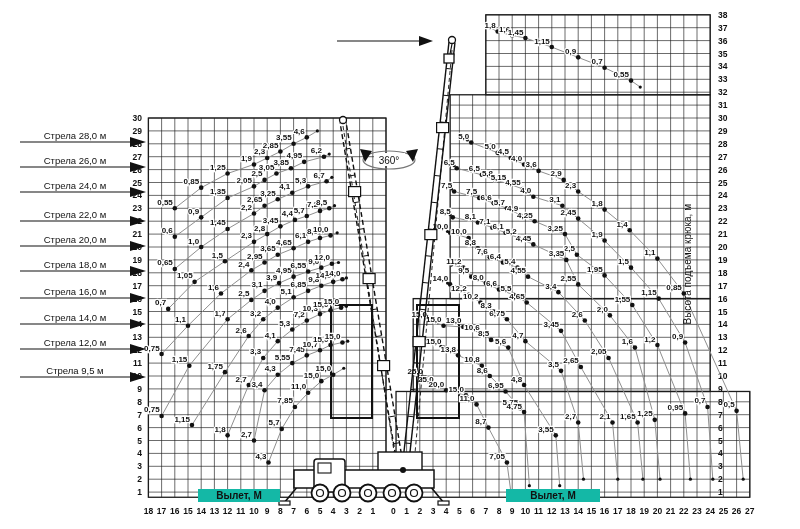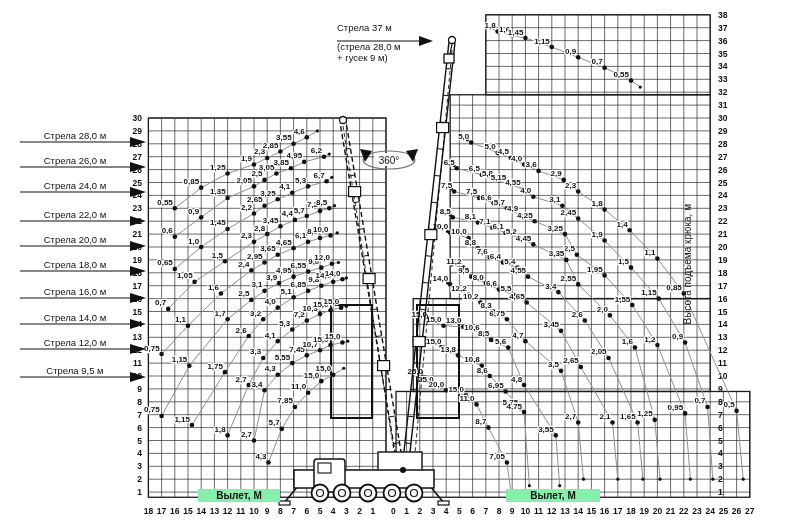--- a/index.html
+++ b/index.html
@@ -1,20 +1,20 @@
 <!DOCTYPE html>
 <html><head>
 <meta charset="utf-8">
 <style>
   html,body{margin:0;padding:0;background:#fff;}
   .stage{position:relative;width:800px;height:529px;background:#fff;overflow:hidden;
          font-family:"Liberation Sans",sans-serif;color:#111;}
   .stage svg{position:absolute;left:0;top:0;}
   .ann{position:absolute;left:337px;top:22px;width:110px;font-size:9.5px;line-height:11px;color:#111;}
-  .axis-x{position:absolute;top:489px;font-size:10px;font-weight:bold;background:#86efac;
+  .axis-x{position:absolute;top:489px;font-size:10px;font-weight:bold;background:#14b8a6;
           text-align:center;padding:1px 2px;}
   .axis-x.left{left:198px;width:78px;}
   .axis-x.right{left:506px;width:90px;}
   .axis-y-right{position:absolute;left:682px;top:264px;width:110px;font-size:10px;white-space:nowrap;
           transform:rotate(-90deg) translate(0,-50px);transform-origin:center;text-align:center;}
   svg text{font-family:"Liberation Sans",sans-serif;fill:#111;}
   .tick{font-size:8.5px;font-weight:bold;}
   .clabel{font-size:8px;font-weight:bold;paint-order:stroke;stroke:#fff;stroke-width:2.4px;}
   .legtext{font-size:9.5px;}
   .rot{font-size:10px;}
@@ -920,23 +920,17 @@
           <circle cx="368" cy="493" r="3.5" fill="none" stroke="#111111" stroke-width="1.2"></circle>
           <circle cx="392" cy="493" r="8.5" fill="#fff" stroke="#111111" stroke-width="1.8"></circle>
           <circle cx="392" cy="493" r="3.5" fill="none" stroke="#111111" stroke-width="1.2"></circle>
           <circle cx="414" cy="493" r="8.5" fill="#fff" stroke="#111111" stroke-width="1.8"></circle>
           <circle cx="414" cy="493" r="3.5" fill="none" stroke="#111111" stroke-width="1.2"></circle>
           <circle cx="403" cy="470" r="3" fill="#111111"></circle>
         </g>
       </g>
     </svg>
 
-  <div class="ann">
-    <div>Стрела 37 м</div>
-    <div style="height:8px"></div>
-    <div>(стрела 28,0 м</div>
-    <div>+ гусек 9 м)</div>
-  </div>
 
   <div class="axis-x left">Вылет, М</div>
   <div class="axis-x right">Вылет, М</div>
   <div class="axis-y-right">Высота подъема крюка, м</div>
 </div>
 
 </body></html>

